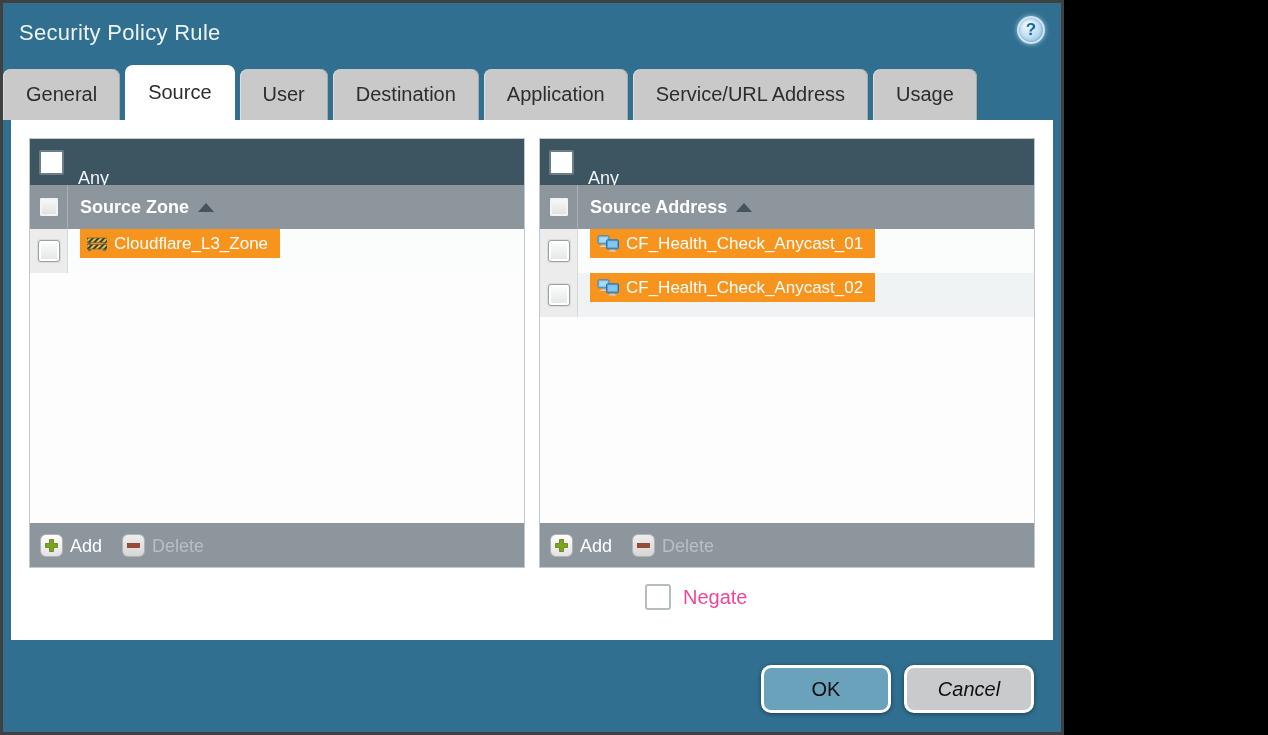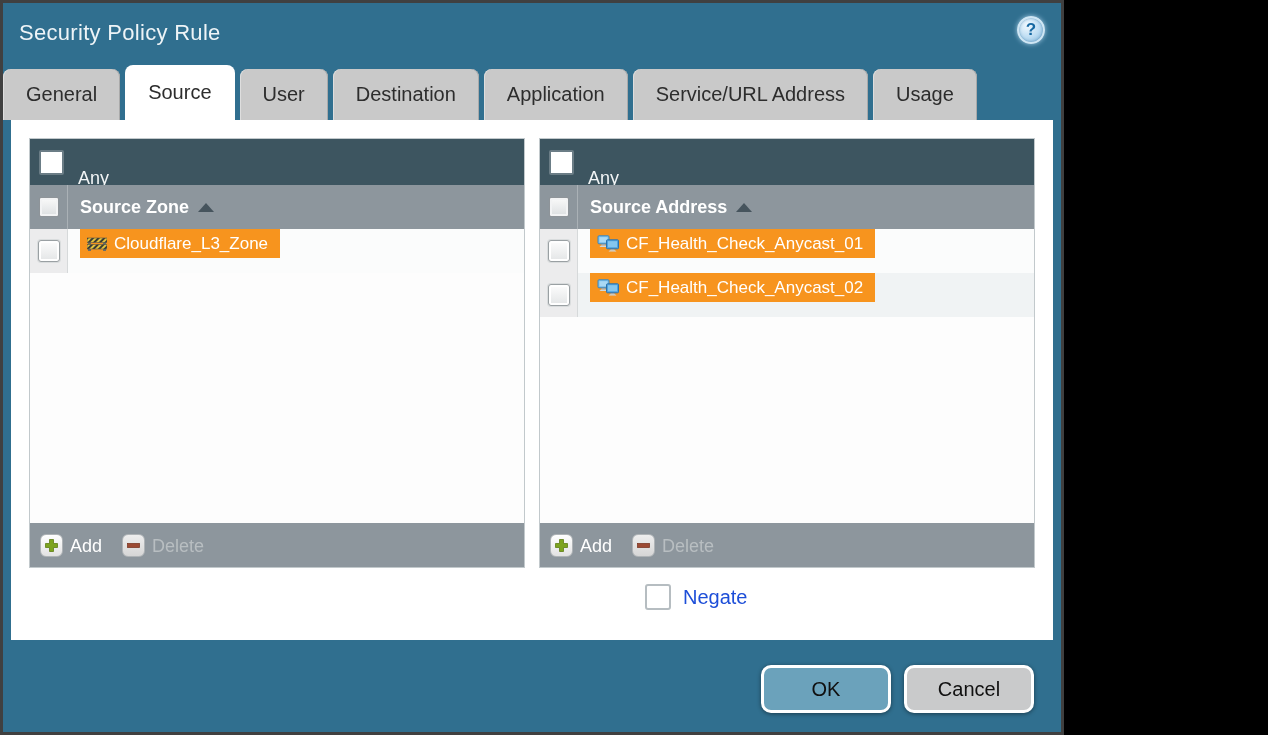--- a/index.html
+++ b/index.html
@@ -103,33 +103,33 @@
   .footer-btn .label { font-size:18px; color:#fff; }
   .footer-btn.disabled .icon-btn { background:linear-gradient(#eeeeee,#d6d6d6); }
   .footer-btn.disabled .label { color:#b8bec1; }
 
   
   .negate-row { display:flex; align-items:center; gap:12px; padding:16px 0 0 634px; }
   .cb-negate {
     width:26px; height:26px; background:#fff; border:2px solid #b6bdc1;
     border-radius:3px; cursor:pointer; flex:none;
   }
-  .negate-label { font-size:20px; color:#1d4ed8; }
+  .negate-label { font-size:20px; color:#ec4899; }
 
   
   .dialog-footer { display:flex; justify-content:flex-end; gap:13px; padding:25px 27px 0 0; }
   .btn {
     min-width:130px; height:48px; border-radius:10px;
     border:3px solid #fff; font-size:20px; color:#101010;
     font-family:"Liberation Sans", sans-serif;
     display:flex; align-items:center; justify-content:center;
     box-shadow:0 1px 4px rgba(0,0,0,.45); cursor:pointer;
   }
   .btn-ok { background:#6ba2bb; }
-  .btn-cancel { background:#c9cacb; }
+  .btn-cancel { background:#c9cacb;font-style:italic; }
 </style>
 </head>
 <body>
 
 <div class="dialog">
 
   <div class="titlebar">
     <span class="title">Security Policy Rule</span>
     <span class="help-icon">?</span>
   </div>

